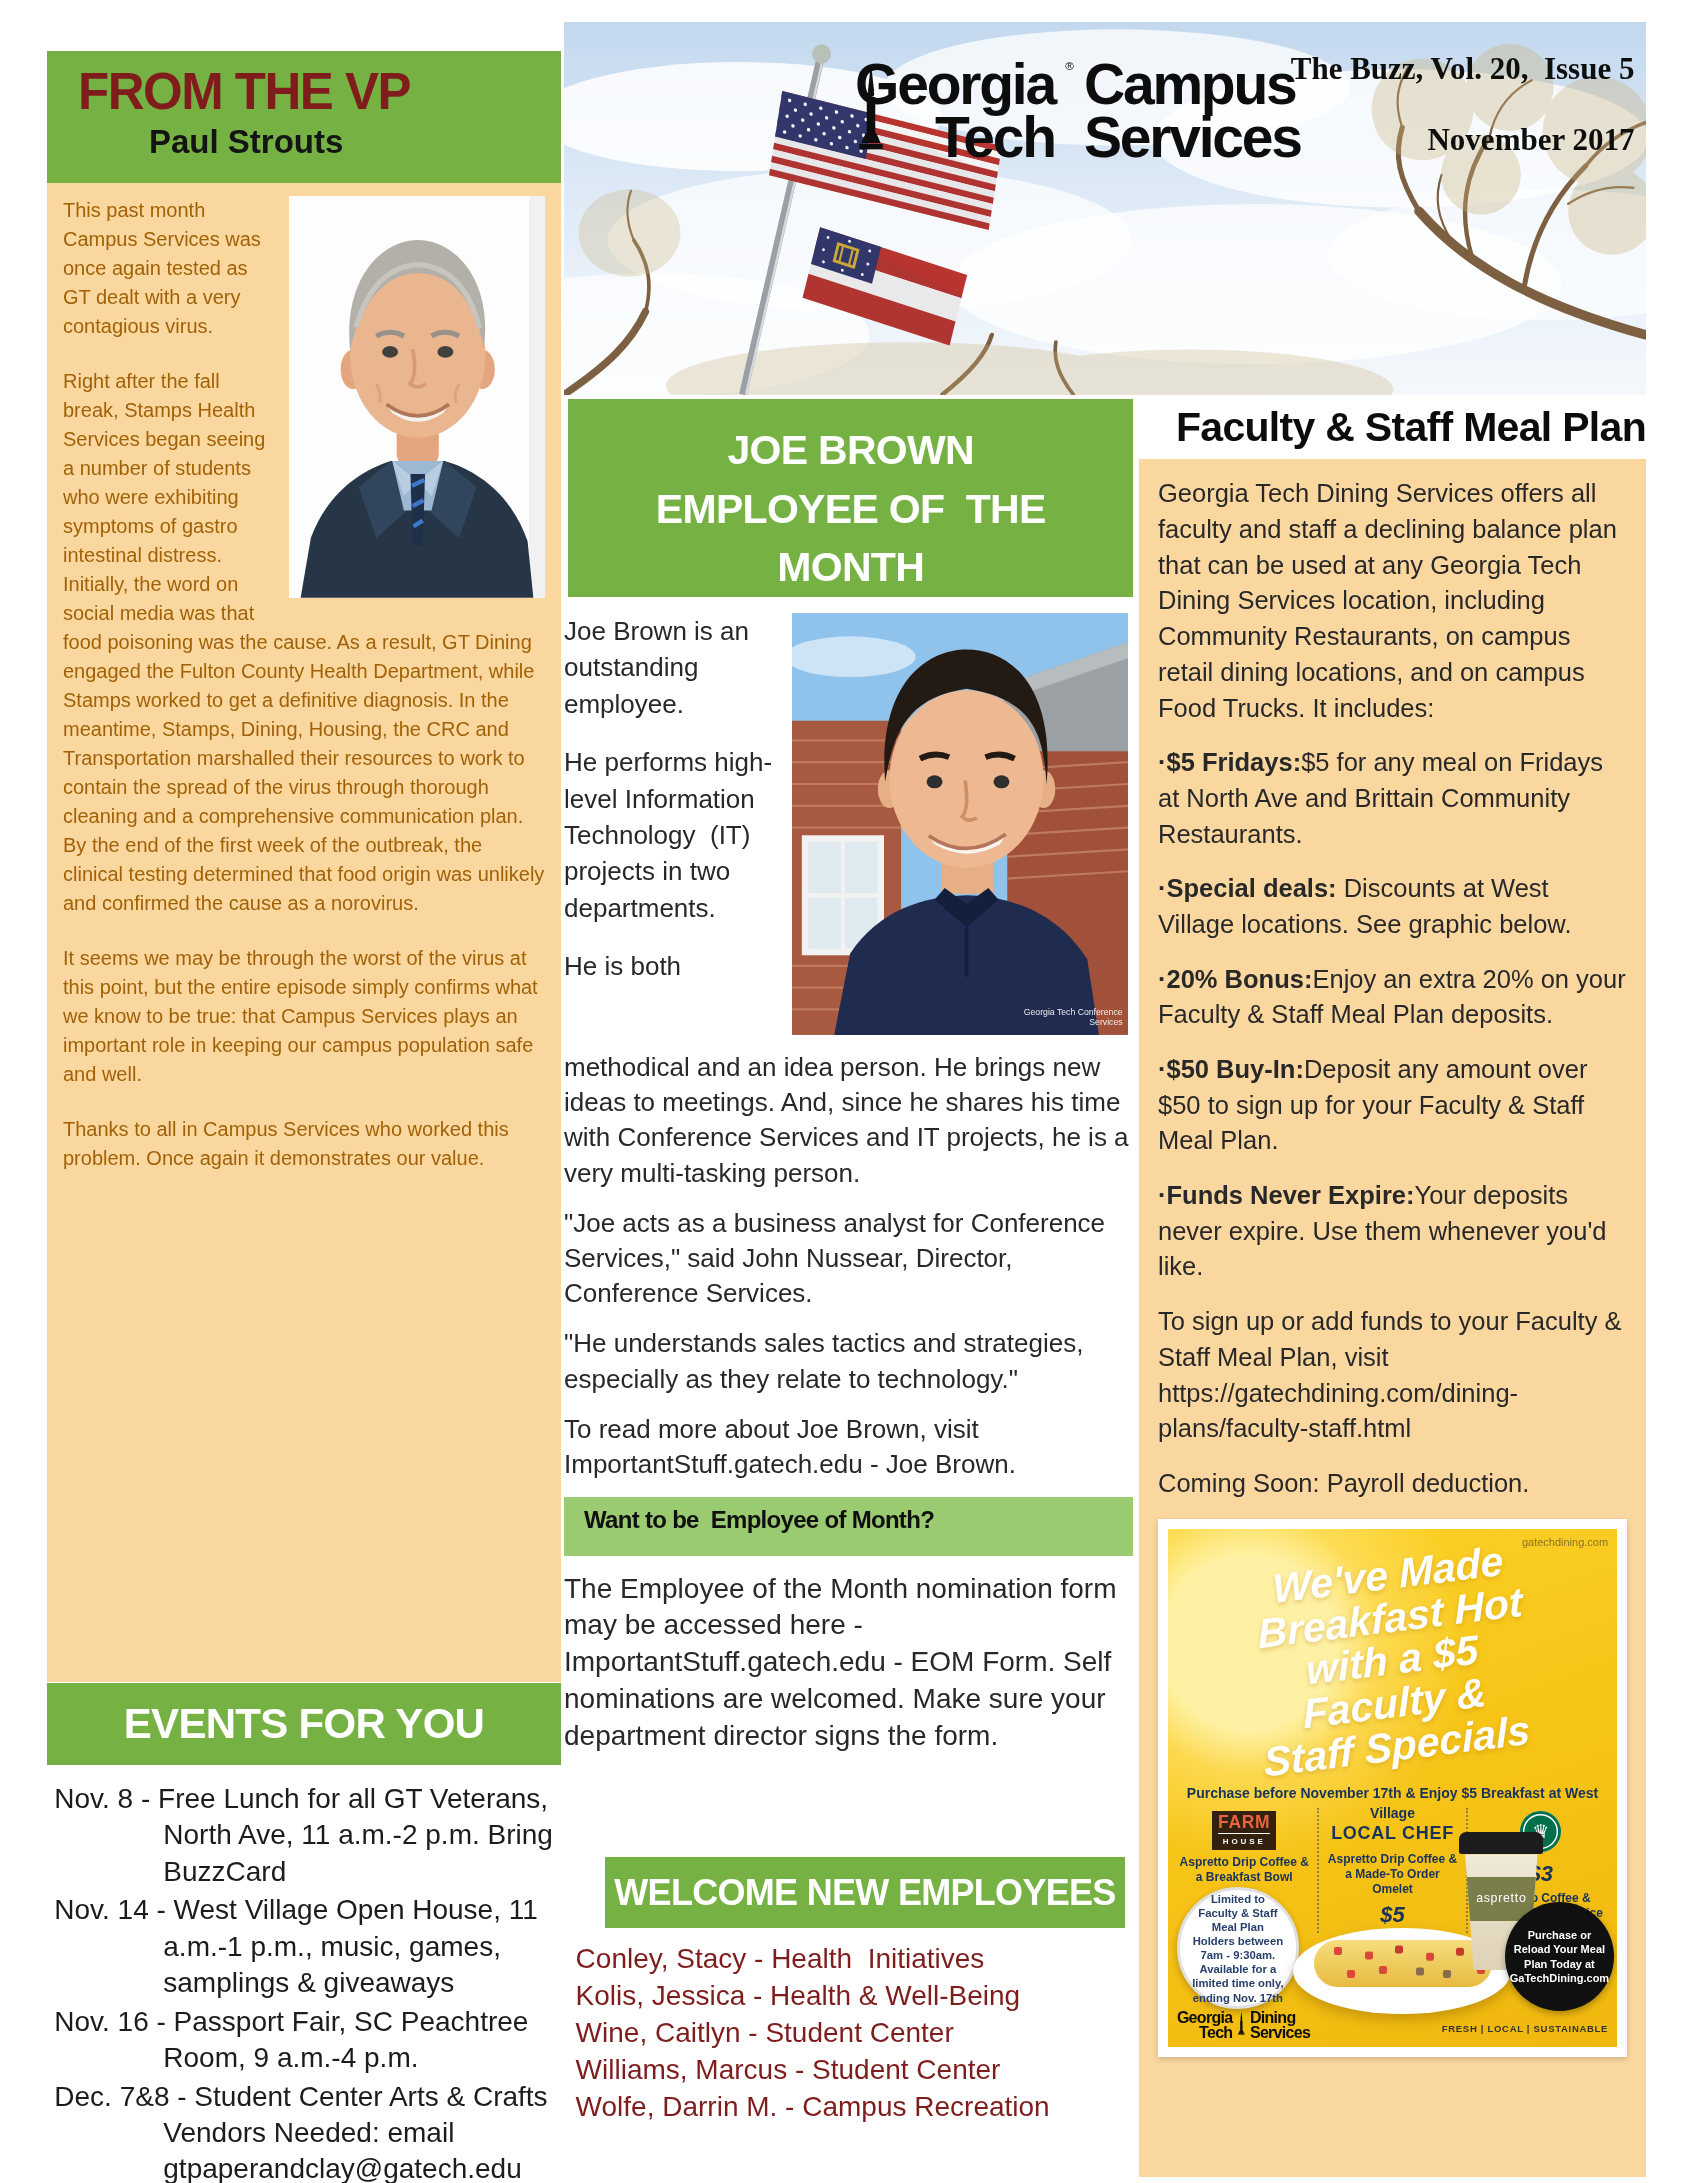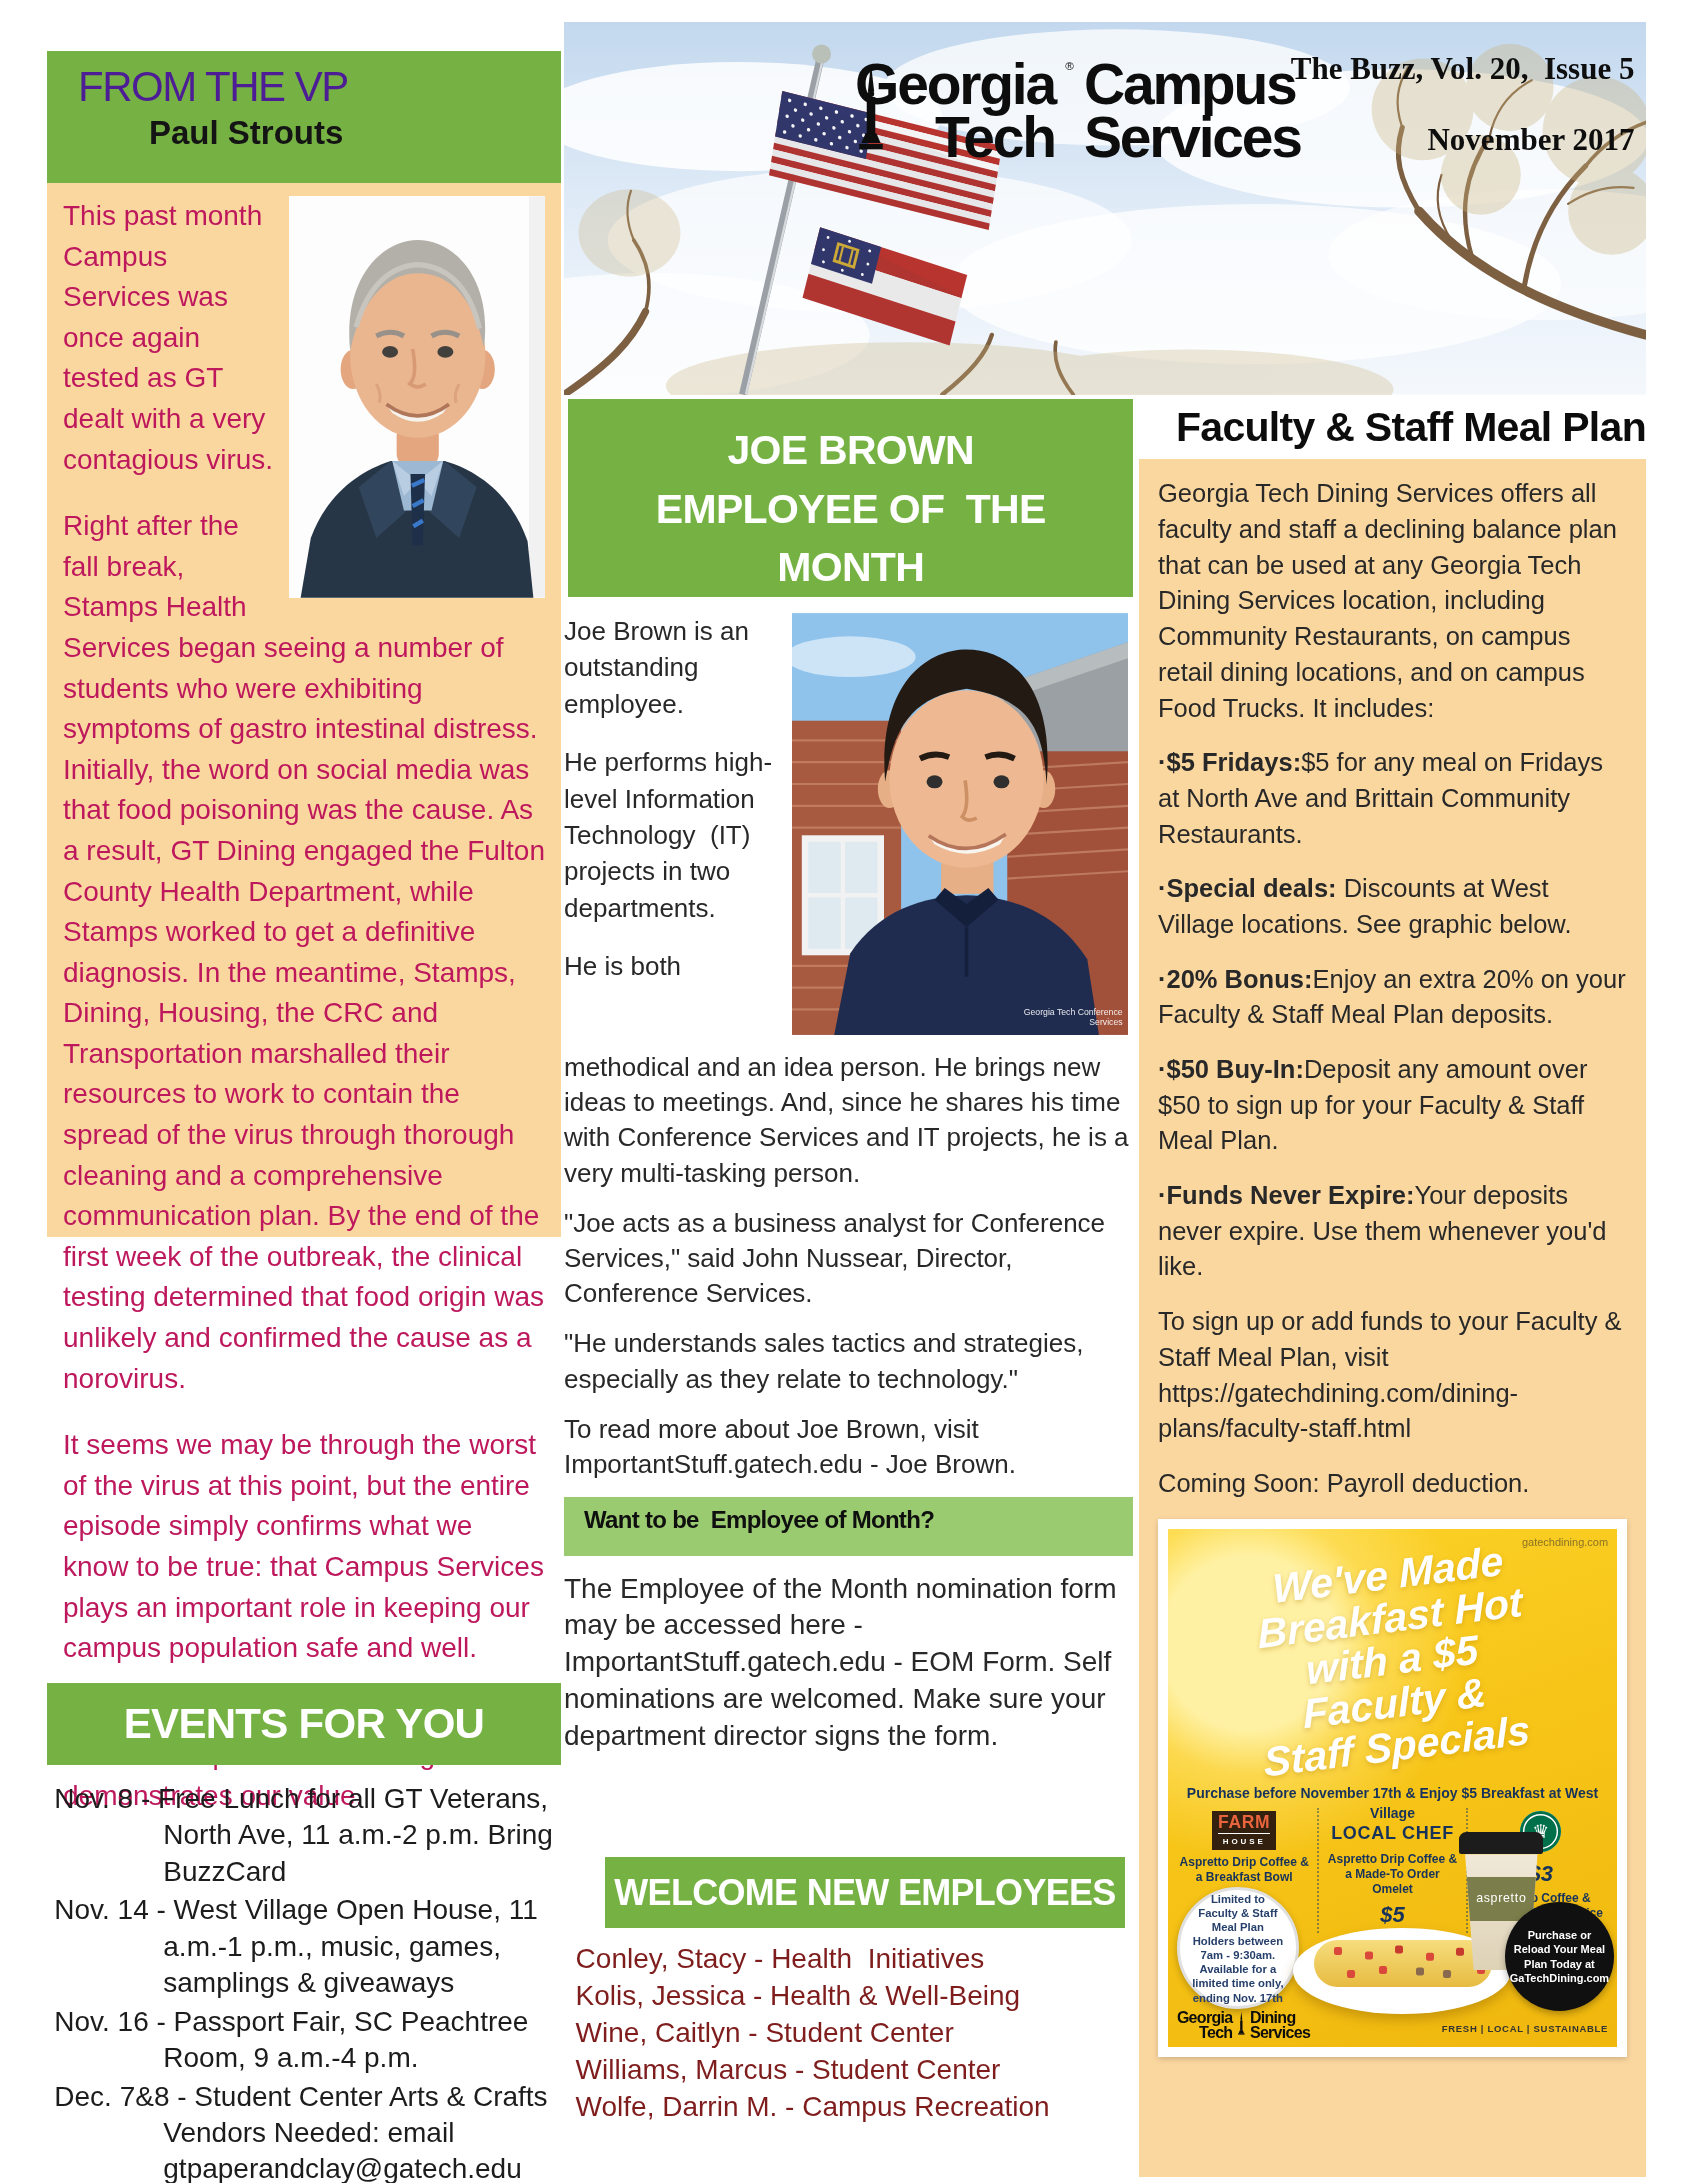--- a/index.html
+++ b/index.html
@@ -20,24 +20,24 @@
   .logo-tower{margin-top:2.9px;}
   .logo-reg{font-size:11.6px;color:#0d0d0d;text-align:center;margin-top:-1.5px;}
   .issue-block{position:absolute;right:11.6px;top:29px;text-align:right;
     font-family:"Liberation Serif", serif;font-weight:bold;color:#0e0e0e;}
   .issue-line{font-size:31px;}
   .issue-date{font-size:31px;margin-top:35px;}
 
   
   .vp{position:absolute;left:47px;top:51px;width:514px;}
   .vp-head{background:#76b143;height:132px;padding:14.6px 0 0 31px;box-sizing:border-box;}
-  .vp-title{font-size:42px;font-weight:400;color:#4c1d95;letter-spacing:-1.5px;line-height:1.02;}
+  .vp-title{font-size:51px;font-weight:700;color:#7f1d1d;letter-spacing:-1.5px;line-height:1.02;}
   .vp-name{font-size:33px;font-weight:700;color:#141414;margin:5.8px 0 0 71px;}
-  .vp-body{background:#fbd7a0;height:1054px;box-sizing:border-box;padding:13px 16px 0 16px;
-    font-size:28px;line-height:1.45;color:#be185d;}
+  .vp-body{background:#fbd7a0;height:1499px;box-sizing:border-box;padding:13px 16px 0 16px;
+    font-size:20px;line-height:1.45;color:#a16207;}
   .vp-photo{float:right;width:256px;height:402px;margin:0 0 8.7px 11.6px;background:#fdfdfd;}
   .vp-photo svg{display:block;}
   .vp-body p + p{margin-top:26px;}
 
   .events{position:absolute;left:47px;top:1683px;width:514px;}
   .events-head{background:#76b143;height:82px;display:flex;align-items:center;justify-content:center;}
   .events-title{font-size:42px;font-weight:800;color:#ffffff;letter-spacing:-0.7px;}
   .events-list{list-style:none;margin:0;padding:16px 2.9px 0 7.3px;font-size:28px;line-height:1.3;color:#1c1c1c;}
   .events-list li{padding-left:109px;text-indent:-109px;margin-bottom:2.2px;}
 

